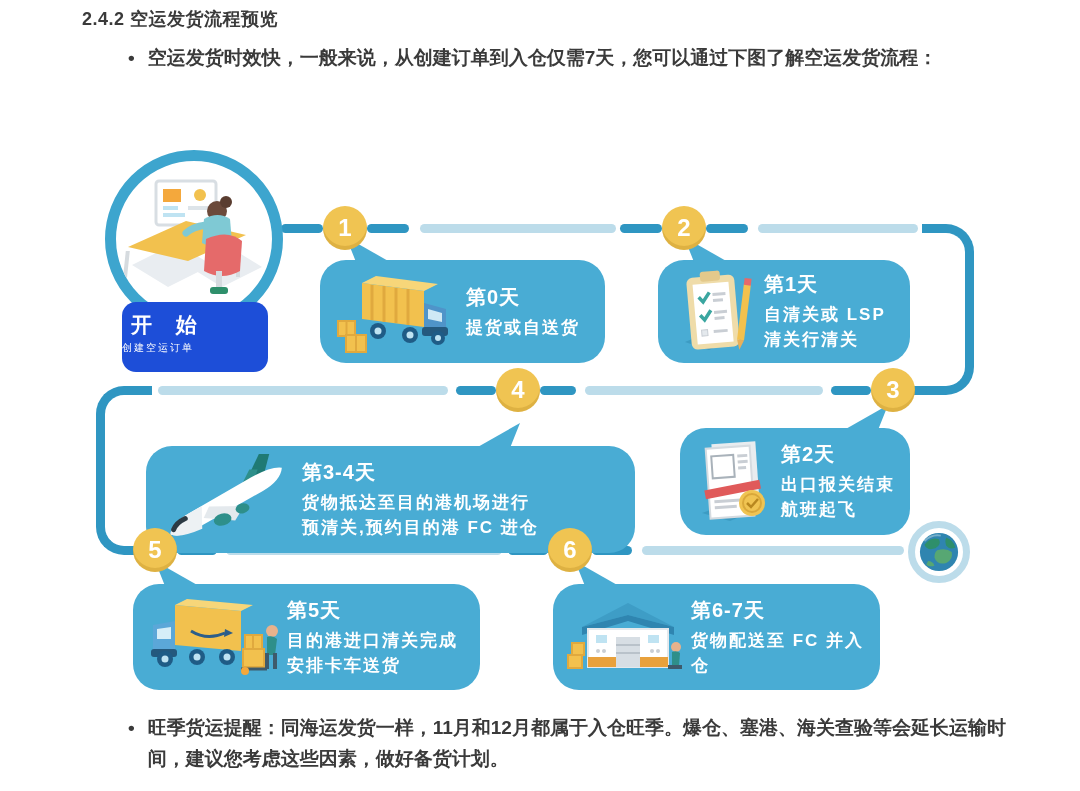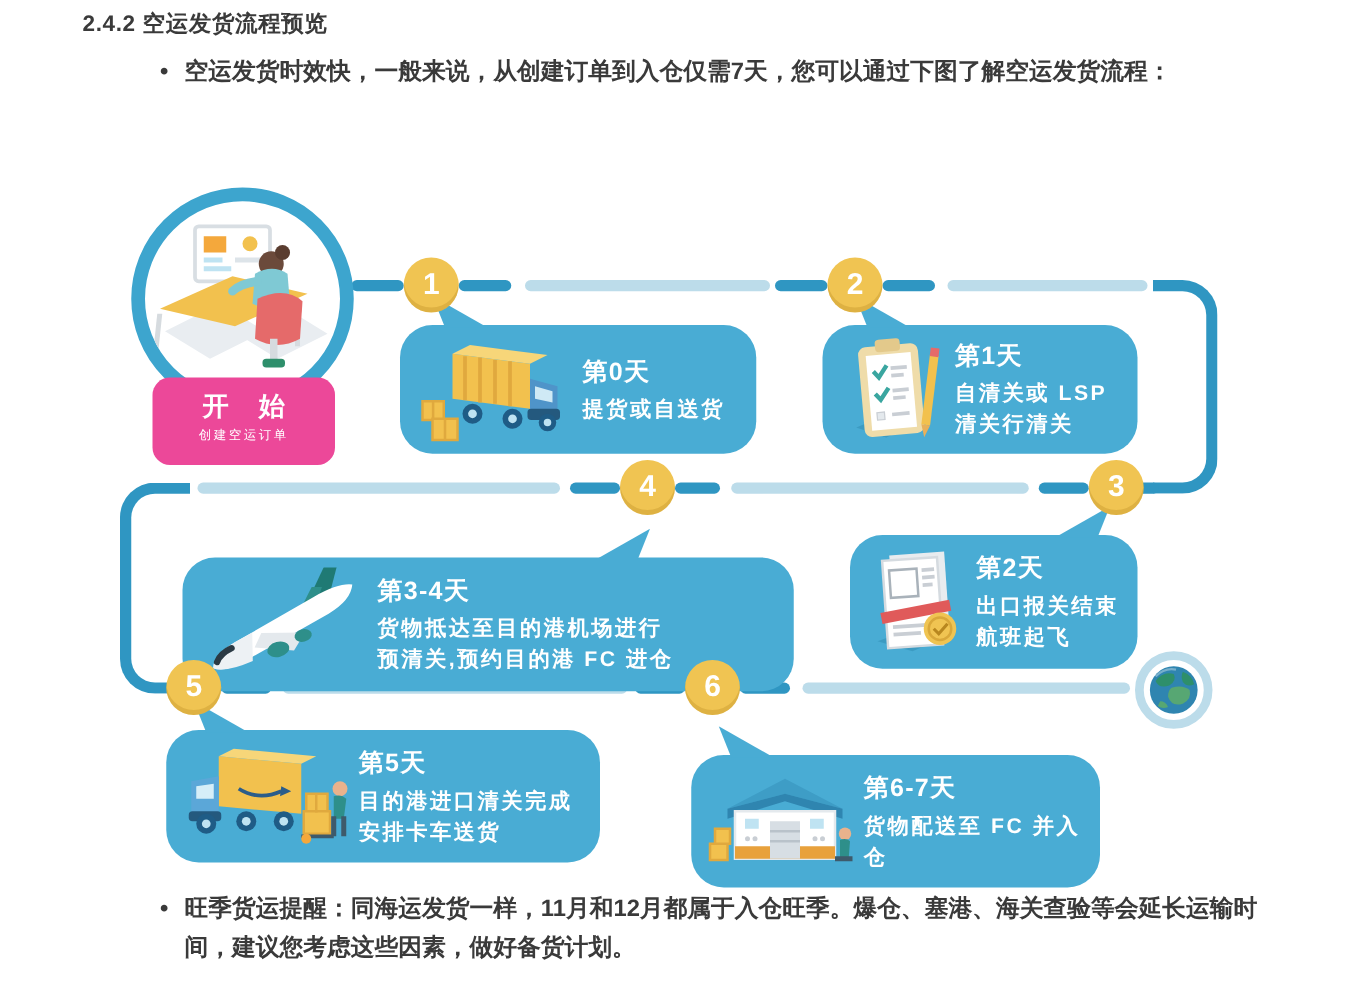--- a/index.html
+++ b/index.html
@@ -2,38 +2,38 @@
 <html><head>
 <meta charset="utf-8">
 <style>
   * { margin:0; padding:0; box-sizing:border-box; }
   html,body { background:#ffffff; }
   .page {
     position:relative; width:1080px; height:791px; background:#ffffff;
     font-family:"Liberation Sans", sans-serif; overflow:hidden; color:#3a3a3a;
   }
   .heading {
-    position:absolute; left:66px; top:7px; font-size:18px; font-weight:700;
+    position:absolute; left:82px; top:7px; font-size:18px; font-weight:700;
     letter-spacing:0.5px; color:#3a3a3a;
   }
   .bullet-row { position:absolute; display:flex; font-size:19px; font-weight:600; line-height:31px; color:#3a3a3a; }
   .bullet-row .bullet-char { margin-right:13px; flex:0 0 auto; }
   .bullet-row p { width:860px; }
   .intro  { left:128px; top:42px; }
   .footer-note { left:128px; top:712px; }
 
   
   .start-circle {
     position:absolute; left:105px; top:150px; width:178px; height:178px;
     border:11px solid #3DA5CE; border-radius:50%; background:#fff; z-index:3;
     display:flex; align-items:center; justify-content:center; overflow:hidden;
   }
   .start-box {
     position:absolute; left:122px; top:302px; width:146px; height:70px;
-    background:#ec4899; border-radius:14px; z-index:6; color:#fff; text-align:center;
+    background:#1d4ed8; border-radius:14px; z-index:6; color:#fff; 
   }
   .start-title { font-size:21px; font-weight:700; letter-spacing:9px; text-indent:9px; margin-top:9px; }
   .start-sub   { font-size:10px; letter-spacing:2px; margin-top:2px; }
 
   
   .seg { position:absolute; height:9px; border-radius:5px; z-index:2; }
   .seg.dark  { background:#2F96C2; }
   .seg.light { background:#BCDCEA; }
   .bracket { position:absolute; z-index:1; }
   .bracket-right {
@@ -68,21 +68,21 @@
   .b1 { left:320px; top:260px; width:285px; height:103px; }
   .b1 .icon-box { width:140px; }
   .b2 { left:658px; top:260px; width:252px; height:103px; }
   .b2 .icon-box { width:100px; }
   .b3 { left:680px; top:428px; width:230px; height:107px; }
   .b3 .icon-box { width:95px; }
   .b4 { left:146px; top:428px; width:489px; height:107px;margin-top:18px; }
   .b4 .icon-box { width:150px; }
   .b5 { left:133px; top:584px; width:347px; height:106px; }
   .b5 .icon-box { width:148px; }
-  .b6 { left:553px; top:584px; width:327px; height:106px;margin-top:20px; }
+  .b6 { left:553px; top:584px; width:327px; height:106px; }
   .b6 .icon-box { width:132px; }
 
   
   .globe-ring {
     position:absolute; left:908px; top:521px; width:62px; height:62px;
     border:7px solid #BCDCEA; border-radius:50%; background:#fff; z-index:4;
     display:flex; align-items:center; justify-content:center;
   }
 </style>
 </head>

